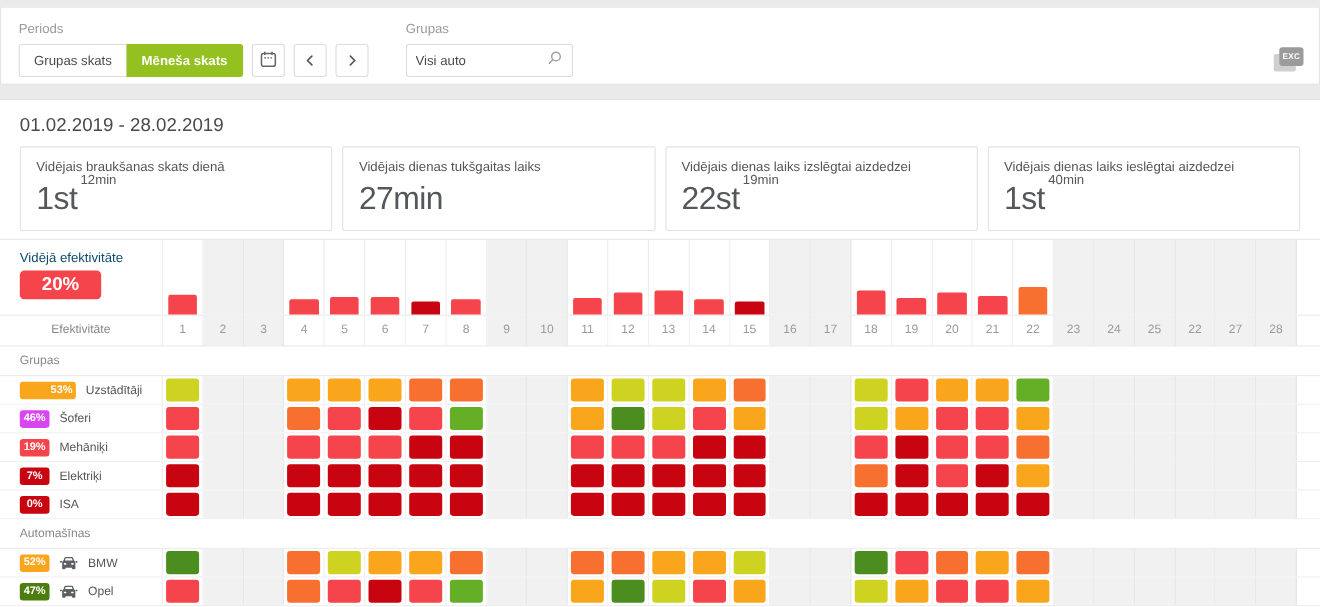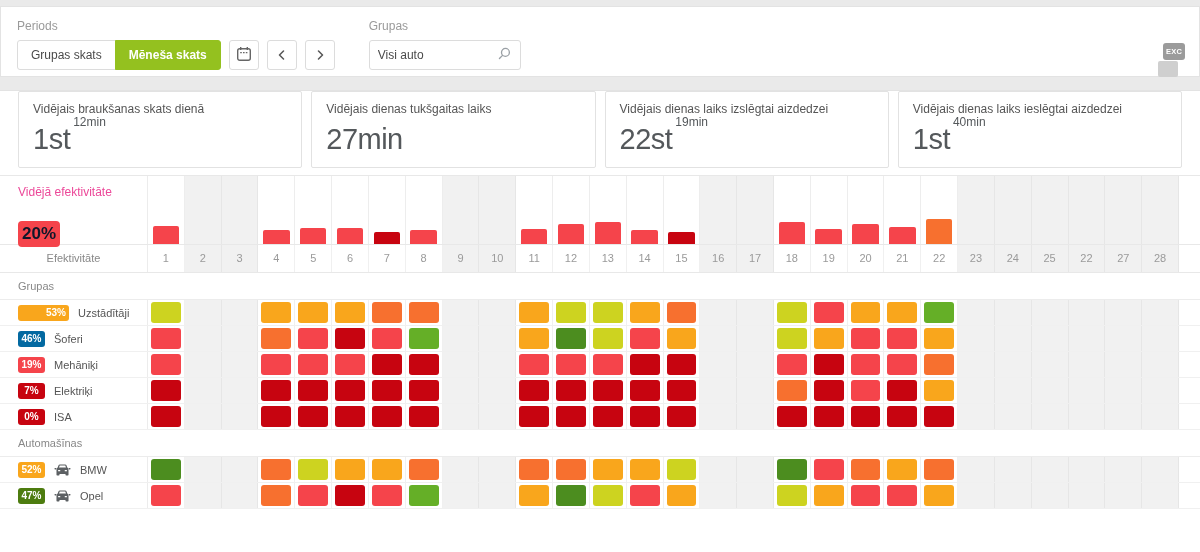--- a/index.html
+++ b/index.html
@@ -11,38 +11,38 @@
   .tb-label { font-size:12px; color:#9a9a9a; margin:12px 0 7px; }
   .tb-controls { display:flex; height:30px; }
   .btn-group { display:flex; }
   .view-btn { height:30px; border:1px solid #dcdcdc; background:#fff; color:#4a4a4a; font-size:12px; font-family:"Liberation Sans",sans-serif; padding:0 13px; margin-left:-1px; cursor:pointer; }
   .view-btn:first-child { border-radius:3px 0 0 3px; margin-left:0; }
   .view-btn:last-child { border-radius:0 3px 3px 0; }
   .view-btn.active { background:#94c11f; border-color:#94c11f; color:#fff; font-weight:bold; position:relative; }
   .icon-btn { width:30px; height:30px; border:1px solid #dcdcdc; background:#fff; border-radius:3px; margin-left:8px; cursor:pointer; display:flex; align-items:center; justify-content:center; }
   .search-box { display:flex; align-items:center; width:152px; height:30px; border:1px solid #dcdcdc; border-radius:3px; padding:0 8px; background:#fff; }
   .search-input { flex:1; border:0; outline:0; font-size:12px; color:#4a4a4a; font-family:"Liberation Sans",sans-serif; min-width:0; background:transparent; }
-  .export { position:absolute; right:14px; top:36px; width:27px; height:34px; cursor:pointer; }
+  .export { position:absolute; right:14px; top:36px; width:27px; height:22px; cursor:pointer; }
   .export-sheet { position:absolute; left:0; bottom:0; width:20px; height:16px; background:#cfcfcf; border-radius:2px; }
   .export-badge { position:absolute; right:0; top:0; width:22px; height:17px; background:#9b9b9b; border-radius:3px; color:#fff; font-size:7.5px; font-weight:bold; display:flex; align-items:center; justify-content:center; letter-spacing:.2px; }
 
   
   .panel { margin-top:13px; background:#fff; border-top:1px solid #e3e3e3; height:462px; }
   .date-title { padding:13px 18px 9px; font-size:17px; color:#4a4a4a; }
   .cards { display:flex; gap:9px; padding:0 18px; }
   .card { flex:1; height:77px; border:1px solid #e2e2e2; border-radius:2px; padding:10px 14px; background:#fff; }
   .card-title { font-size:12px; color:#555; }
   .card-value { margin-top:7px; font-size:29px; color:#54585b; letter-spacing:-.5px; }
   .card-value sup { font-size:12px; letter-spacing:0; position:relative; top:-12px; margin-left:3px; }
 
   
   .chart-section { display:flex; margin-top:7px; height:70px; border-top:1px solid #e8e8e8; border-bottom:1px solid #e8e8e8; }
   .chart-label { width:148px; flex:0 0 148px; border-right:1px solid #ececec; padding:9px 0 0 18px; }
-  .chart-label-text { font-size:12px; color:#ec4899; margin-bottom:22px; }
-  .avg-badge { display:inline-block; background:#f5444b; color:#0f172a; font-size:17px; font-weight:bold; padding:3px 4px; border-radius:4px; }
+  .chart-label-text { font-size:12px; color:#0c4a6e; margin-bottom:5px; }
+  .avg-badge { display:inline-block; background:#f5444b; color:#ffffff; font-size:17px; font-weight:bold; padding:3px 20px; border-radius:4px; }
   .chart-grid { flex:1; display:grid; grid-template-columns:repeat(28,1fr); margin-right:21px; }
   .chart-col { position:relative; border-right:1px solid #ededed; }
   .chart-col.off { background:#f1f1f1; border-right-color:#e6e6e6; }
   .bar { position:absolute; bottom:0; left:13%; right:13%; border-radius:2px 2px 0 0; }
 
   
   .day-header { display:flex; height:28px; border-bottom:1px solid #e8e8e8; }
   .row-label-cell { width:148px; flex:0 0 148px; border-right:1px solid #ececec; font-size:11px; color:#888; text-align:center; line-height:27px; }
   .day-nums { flex:1; display:grid; grid-template-columns:repeat(28,1fr); margin-right:21px; }
   .day-num { font-size:11px; color:#9a9a9a; text-align:center; line-height:27px; border-right:1px solid #f0f0f0; }
@@ -103,20 +103,21 @@
       </div>
     </div>
   </div>
   <div class="export">
     <span class="export-sheet"></span>
     <span class="export-badge">EXC</span>
   </div>
 </div>
 
 <div class="panel">
+  <div class="date-title">01.02.2019 - 28.02.2019</div>
 
   <div class="cards">
     <div class="card">
       <div class="card-title">Vidējais braukšanas skats dienā</div>
       <div class="card-value"><span>1st</span><sup>12min</sup></div>
     </div>
     <div class="card">
       <div class="card-title">Vidējais dienas tukšgaitas laiks</div>
       <div class="card-value"><span>27min</span><sup></sup></div>
     </div>
@@ -298,21 +299,21 @@
           <div class="cell off"></div>
           <div class="cell off"></div>
           <div class="cell off"></div>
           <div class="cell off"></div>
           <div class="cell off"></div>
           <div class="cell off"></div>
         </div>
       </div>
       <div class="data-row">
         <div class="row-label-zone">
-          <span class="pct-badge" style="background: #0369a1;">46%</span>
+          <span class="pct-badge" style="background: #d946ef;">46%</span>
           <span class="row-name">Šoferi</span>
         </div>
         <div class="row-grid">
           <div class="cell">
             <div class="cell-fill" style="background: rgb(245, 68, 75);"></div>
           </div>
           <div class="cell off"></div>
           <div class="cell off"></div>
           <div class="cell">
             <div class="cell-fill" style="background: rgb(247, 112, 47);"></div>

